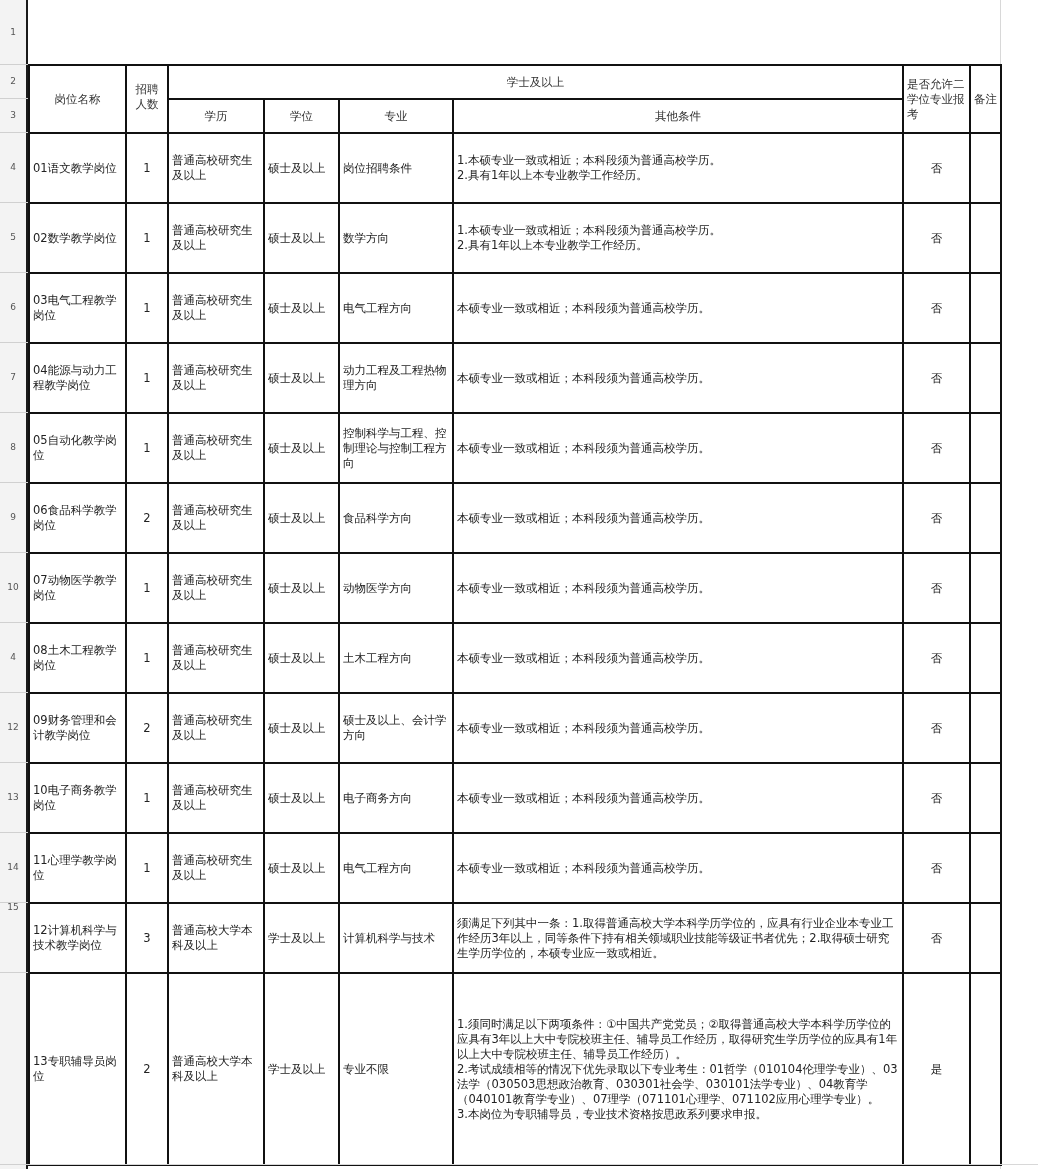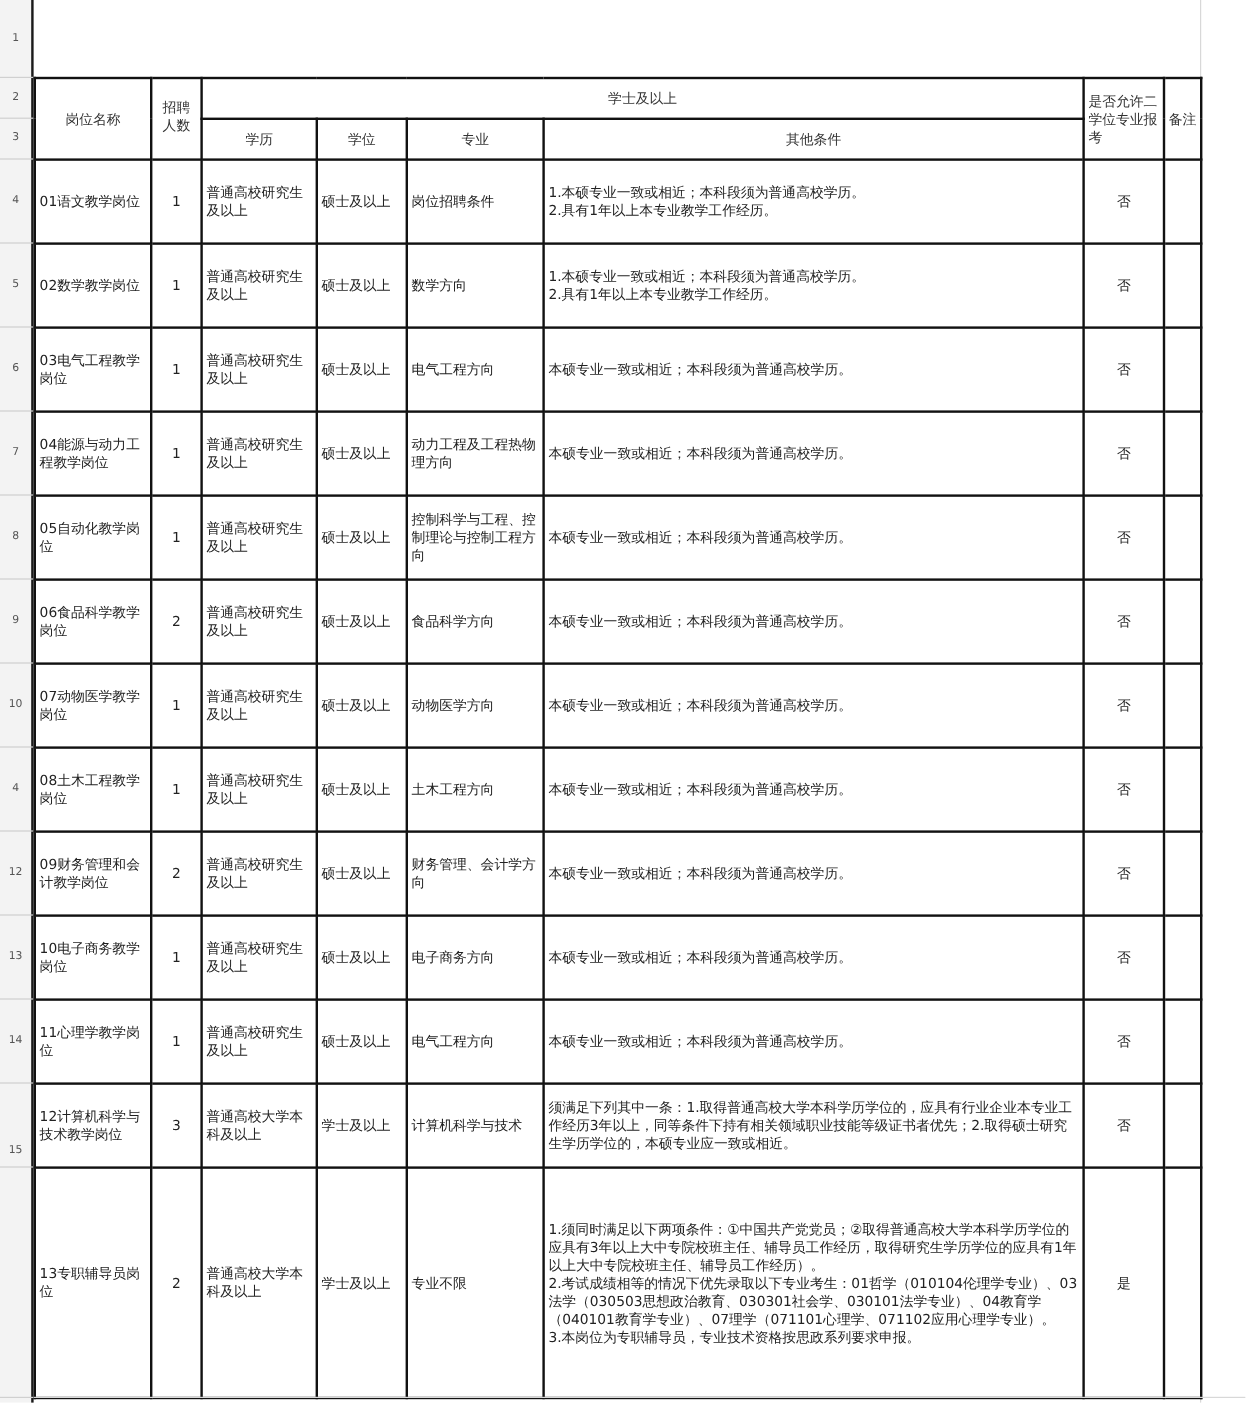--- a/index.html
+++ b/index.html
@@ -57,21 +57,21 @@
     <div class="rownum" style="top:552px;height:70px">10</div>
     <div class="rowline" style="top:622px"></div>
     <div class="rownum" style="top:622px;height:70px">4</div>
     <div class="rowline" style="top:692px"></div>
     <div class="rownum" style="top:692px;height:70px">12</div>
     <div class="rowline" style="top:762px"></div>
     <div class="rownum" style="top:762px;height:70px">13</div>
     <div class="rowline" style="top:832px"></div>
     <div class="rownum" style="top:832px;height:70px">14</div>
     <div class="rowline" style="top:902px"></div>
-    <div class="rownum" style="top:924px;height:70px">15</div>
+    <div class="rownum" style="top:872px;height:70px">15</div>
     <div class="rowline" style="top:972px"></div>
     <div class="rowline" style="top:1164px"></div>
   </div>
 
   <div class="right-gutter"></div>
 
   <table class="grid">
     <colgroup>
       <col style="width:97px">
       <col style="width:42px">
@@ -177,21 +177,21 @@
       <td class="l">土木工程方向</td>
       <td class="l other" style="white-space:pre-line">本硕专业一致或相近；本科段须为普通高校学历。</td>
       <td class="c">否</td>
       <td class="c"></td>
     </tr>
     <tr class="r70">
       <td class="l">09财务管理和会计教学岗位</td>
       <td class="c num">2</td>
       <td class="l">普通高校研究生及以上</td>
       <td class="l">硕士及以上</td>
-      <td class="l">财务管理、会计学方向</td>
+      <td class="l">硕士及以上、会计学方向</td>
       <td class="l other" style="white-space:pre-line">本硕专业一致或相近；本科段须为普通高校学历。</td>
       <td class="c">否</td>
       <td class="c"></td>
     </tr>
     <tr class="r70">
       <td class="l">10电子商务教学岗位</td>
       <td class="c num">1</td>
       <td class="l">普通高校研究生及以上</td>
       <td class="l">硕士及以上</td>
       <td class="l">电子商务方向</td>

